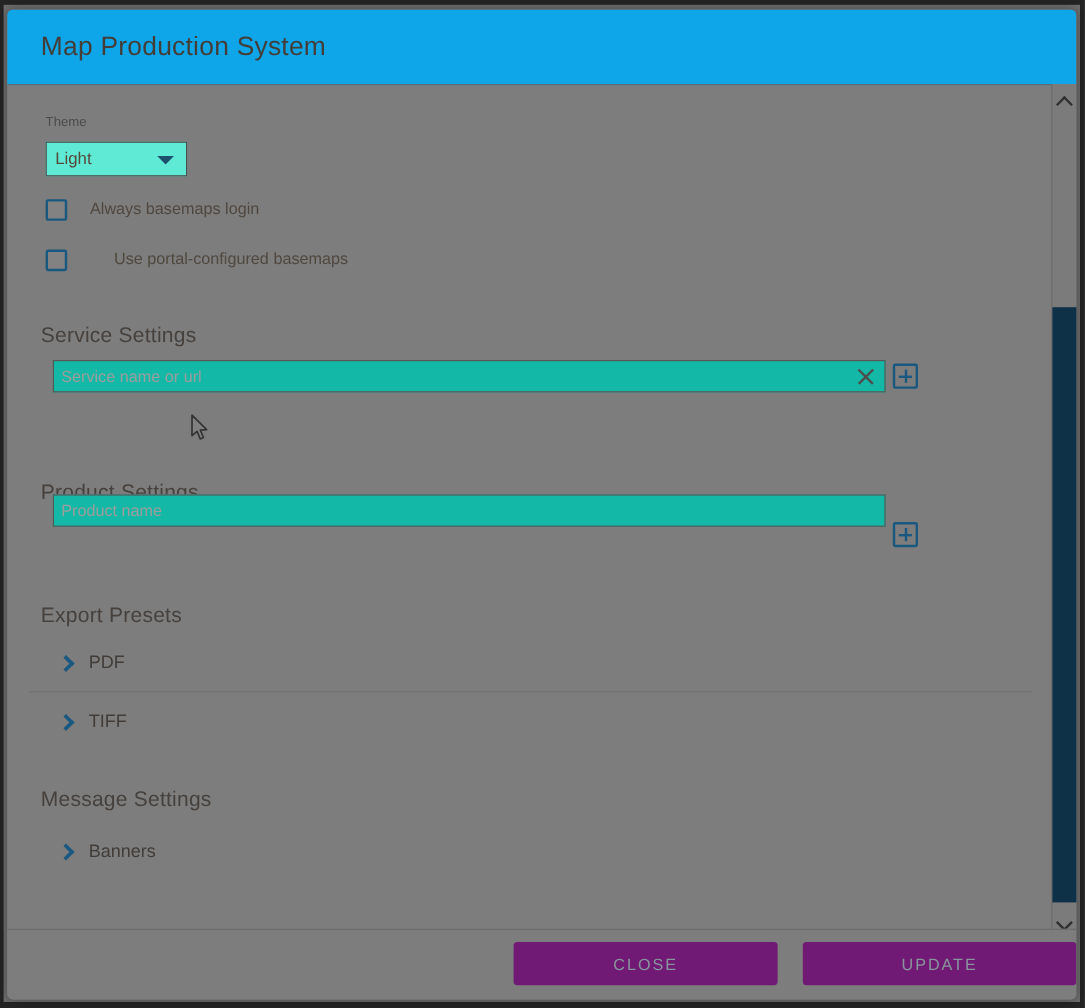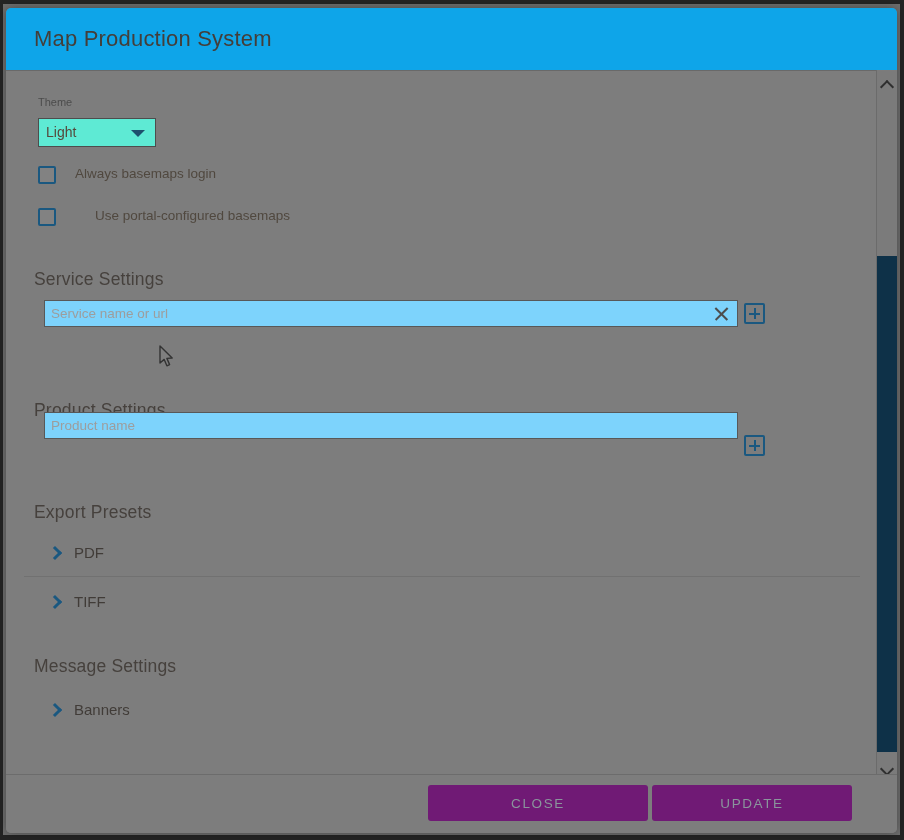--- a/index.html
+++ b/index.html
@@ -35,21 +35,21 @@
     border-top:7px solid #1d506d;
   }
   .checkbox{
     position:absolute;width:14px;height:14px;border:2px solid #1a5880;
     border-radius:2px;background:#828282;
   }
   .check-label{position:absolute;font-size:13.5px;color:#50483f;}
   .section-heading{position:absolute;font-size:17.5px;color:#46413d;letter-spacing:0.2px;}
   .text-input{
     position:absolute;height:27px;width:694px;left:38px;
-    border:1px solid #585858;background:#7dd3fc;box-sizing:border-box;
+    border:1px solid #585858;background:#14b8a6;box-sizing:border-box;
     font-family:"Liberation Sans",sans-serif;font-size:13.5px;color:#4a4a4a;
     padding:0 28px 0 6px;outline:none;
   }
   .text-input::placeholder{color:#9d9d9d;opacity:1;}
   .clear-x{position:absolute;width:15px;height:15px;cursor:pointer;}
   .clear-x::before,.clear-x::after{
     content:"";position:absolute;left:-1px;top:6.5px;width:17px;height:1.6px;background:#4d4d4d;
   }
   .clear-x::before{transform:rotate(45deg);}
   .clear-x::after{transform:rotate(-45deg);}
@@ -71,21 +71,21 @@
   .dlg-footer{
     position:absolute;left:0;right:0;top:766px;height:59px;background:#7d7d7d;
     border-top:1px solid #6c6c6c;
   }
   .btn{
     position:absolute;top:10px;height:36px;border:none;border-radius:3px;
     background:#701a75;color:#8a949c;font-family:"Liberation Sans",sans-serif;
     font-size:13.5px;letter-spacing:1.6px;cursor:pointer;
   }
   .btn-close{left:422px;width:220px;}
-  .btn-update{left:646px;width:200px;}
+  .btn-update{left:663px;width:228px;}
   
   .scrollbar{
     position:absolute;left:870px;top:62px;width:21px;height:704px;
     background:#7b7b7b;border-left:1px solid #6b6b6b;box-sizing:border-box;
   }
   .scroll-arrow{position:absolute;left:5px;width:8px;height:8px;border-top:2.5px solid #2f2f2f;border-right:2.5px solid #2f2f2f;cursor:pointer;}
   .scroll-up{top:12px;transform:rotate(-45deg);}
   .scroll-down{top:694px;transform:rotate(135deg);}
   .scroll-thumb{
     position:absolute;left:0;top:186px;width:21px;height:496px;background:#0e3148;cursor:pointer;

